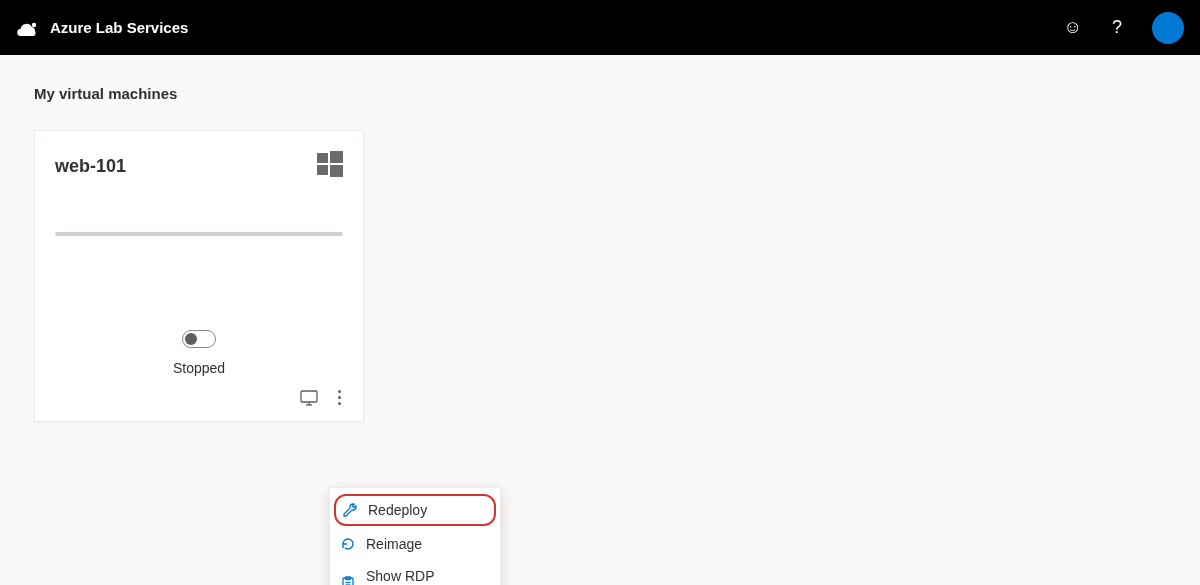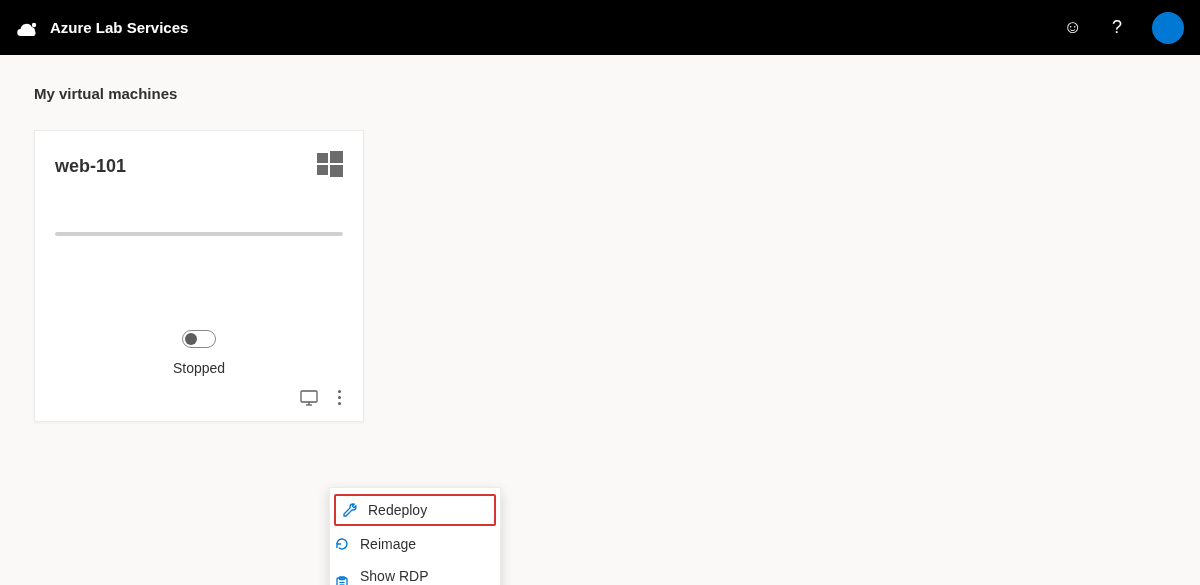--- a/index.html
+++ b/index.html
@@ -67,26 +67,26 @@
     position:absolute;
     left: 329px; top: 432px;
     width: 172px;
     background:#fff;
     box-shadow: 0 4px 12px rgba(0,0,0,0.15);
     border:1px solid #edebe9;
     padding: 4px 0;
   }
   .menu-item {
     display:flex; align-items:center; gap:10px;
-    padding: 8px 4px;
+    padding: 8px 10px;
     font-size:14px; color:#323130; cursor:pointer;
   }
   .menu-item.highlight {
     border:2px solid #d4362f;
-    border-radius:2px;
+    border-radius:12px;
     margin: 2px 4px;
     padding: 6px 6px;
   }
   .menu-icon { width:16px; height:16px; color:#0078d4; flex-shrink:0; }
   .menu-icon.outline { color:#0078d4; }
 </style>
 </head>
 <body>
 
 <div class="header">

